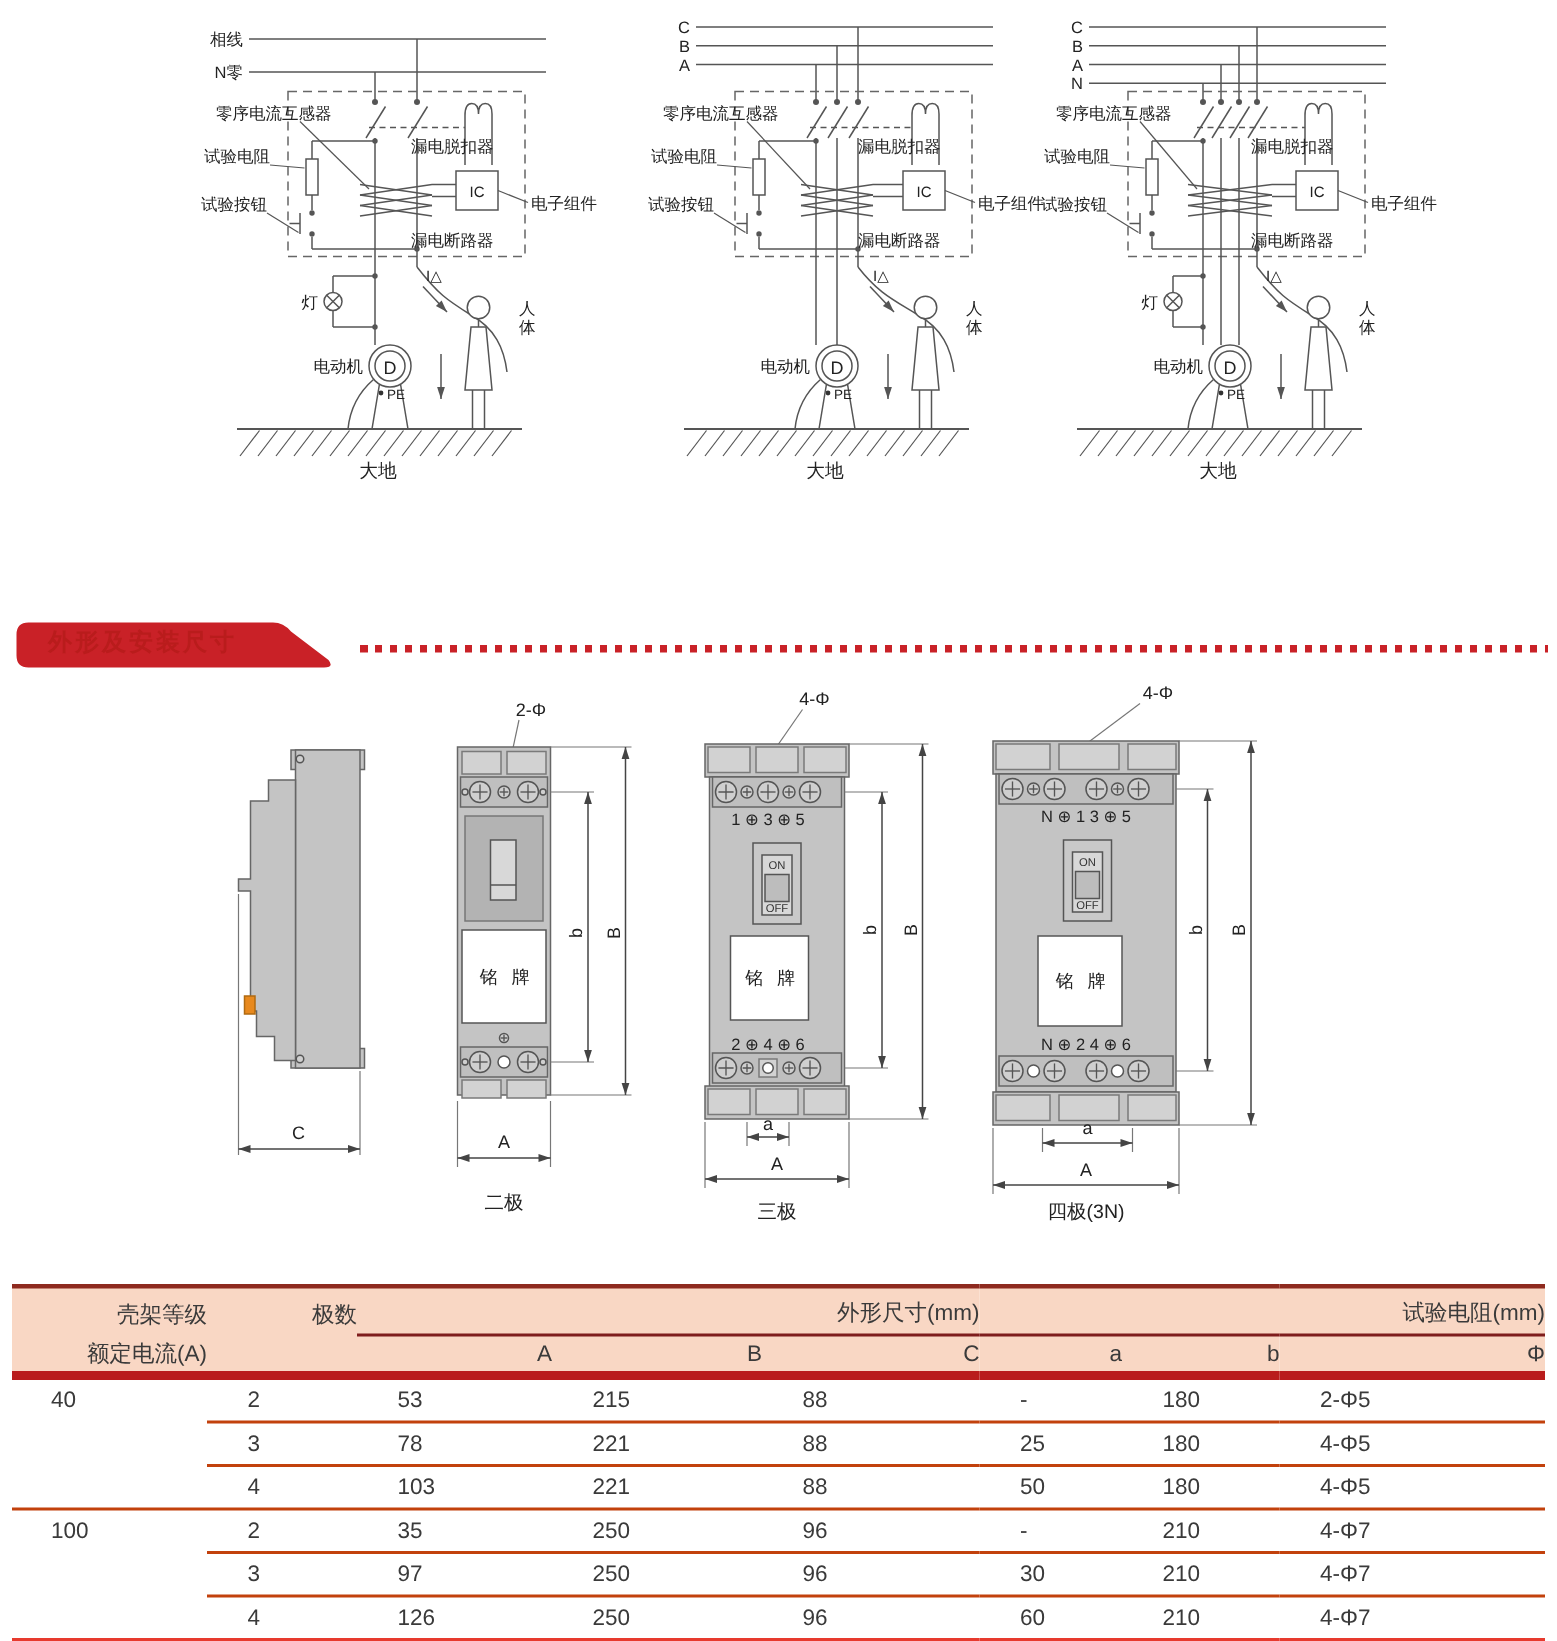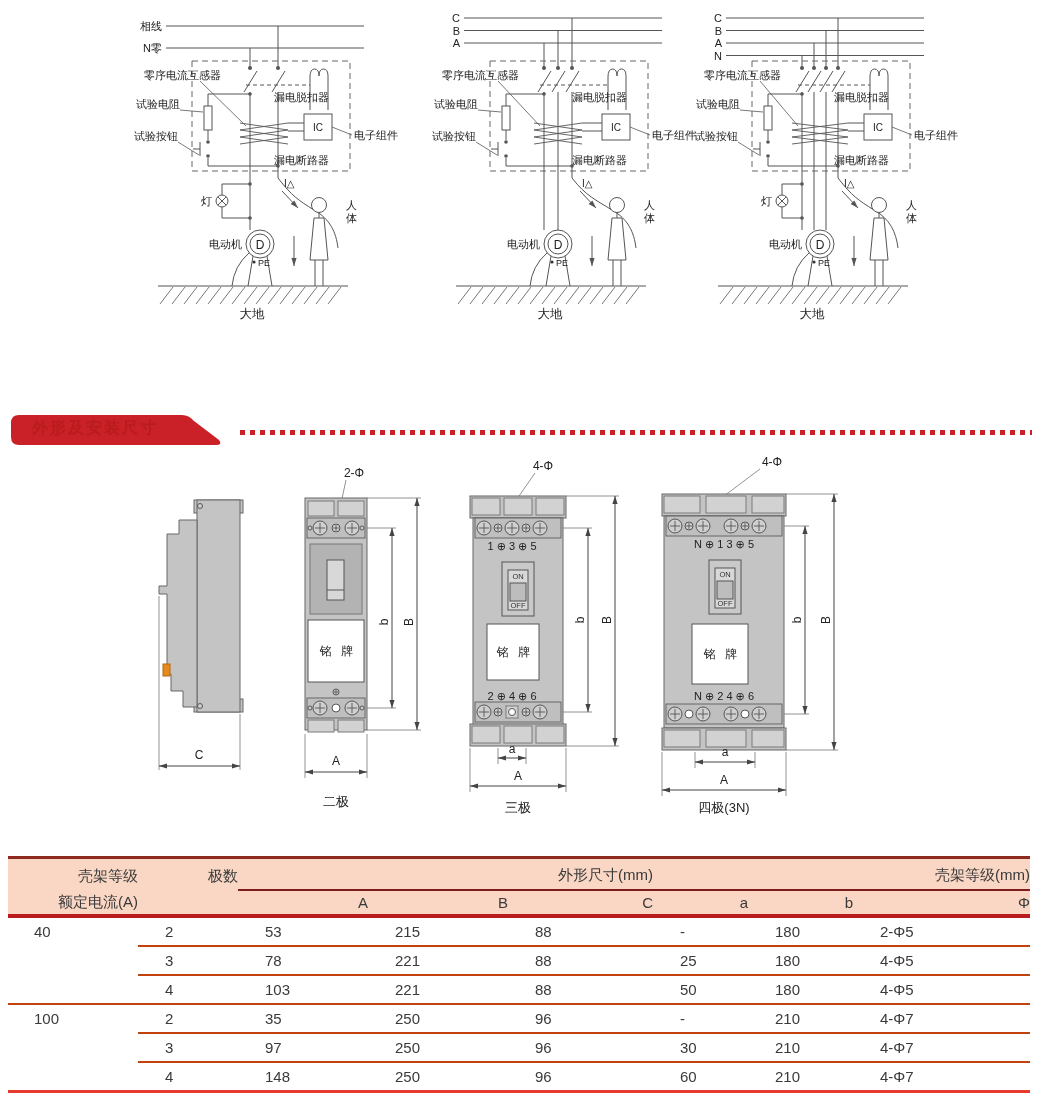--- a/index.html
+++ b/index.html
@@ -30,21 +30,21 @@
                font-weight:bold;letter-spacing:2px;z-index:2}
   #dotted-line{position:absolute;left:240px;top:430px;width:792px;height:5px;
                background:repeating-linear-gradient(to right,#c92127 0 5px,transparent 5px 10px)}
   
   #spec-table{position:absolute;left:8px;top:856px;width:1022px;border-collapse:collapse;
               font-size:15px;color:#3a3a3a;table-layout:fixed}
   #spec-table th{background:#f9d7c4;font-weight:normal;text-align:right;padding:0 0 0 27px}
   #spec-table th.c1,#spec-table td.c1{padding-left:26px}
   #spec-table tr.h1 th{border-top:3px solid #8e2a1f;height:27px;padding-top:3px}
   #spec-table tr.h1 th.grp{border-bottom:2px solid #7f1d1d}
-  #spec-table tr.h2 th{border-bottom:4px solid #b91c1c;height:23px}
+  #spec-table tr.h2 th{border-bottom:6px solid #b91c1c;height:23px}
   #spec-table td{height:27px;padding:0 0 0 27px;border-top:2px solid #c2410c}
   #spec-table tbody tr:not(.group-start) td.c1{border-top:1px solid transparent}
   #spec-table tbody tr:last-child td{border-bottom:3px solid #e73a2e}
 </style>
 </head>
 <body>
 
 <svg id="wd0" class="abs wire-svg" style="left:100px;top:6px" width="300" height="322" viewBox="0 0 300 322">
     <g>
       <line x1="66" y1="20" x2="264" y2="20" stroke="#555" stroke-width="1"></line>
@@ -646,21 +646,21 @@
     <col style="width:145px">
       <col style="width:95px">
       <col style="width:105px">
       <col style="width:177px">
   </colgroup>
   <thead>
     <tr class="h1">
       <th class="c1">壳架等级</th>
       <th>极数</th>
       <th class="grp" colspan="3">外形尺寸(mm)</th>
-      <th class="grp" colspan="3">壳架等级(mm)</th>
+      <th class="grp" colspan="3">试验电阻(mm)</th>
     </tr>
     <tr class="h2">
       <th class="c1">额定电流(A)</th>
       <th></th>
       <th>A</th>
       <th>B</th>
       <th>C</th>
       <th>a</th>
       <th>b</th>
       <th>Φ</th>
@@ -713,21 +713,21 @@
         <td>97</td>
         <td>250</td>
         <td>96</td>
         <td>30</td>
         <td>210</td>
         <td>4-Φ7</td>
       </tr>
       <tr>
         <td class="c1"></td>
         <td>4</td>
-        <td>148</td>
+        <td>126</td>
         <td>250</td>
         <td>96</td>
         <td>60</td>
         <td>210</td>
         <td>4-Φ7</td>
       </tr>
     </tbody>
 </table>
 
 </body></html>

